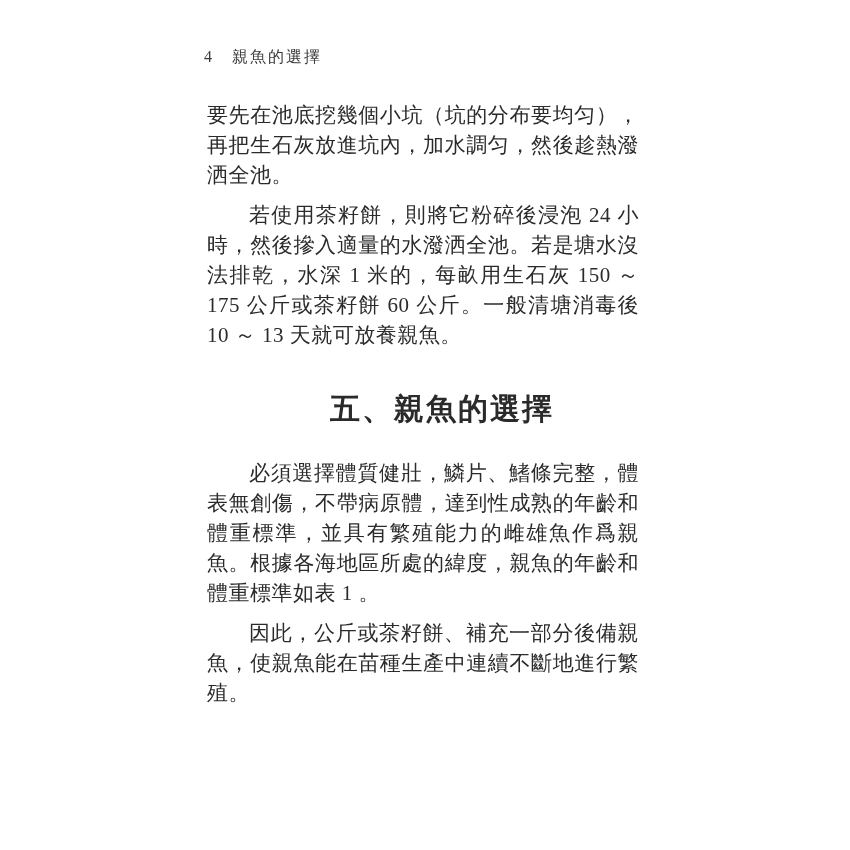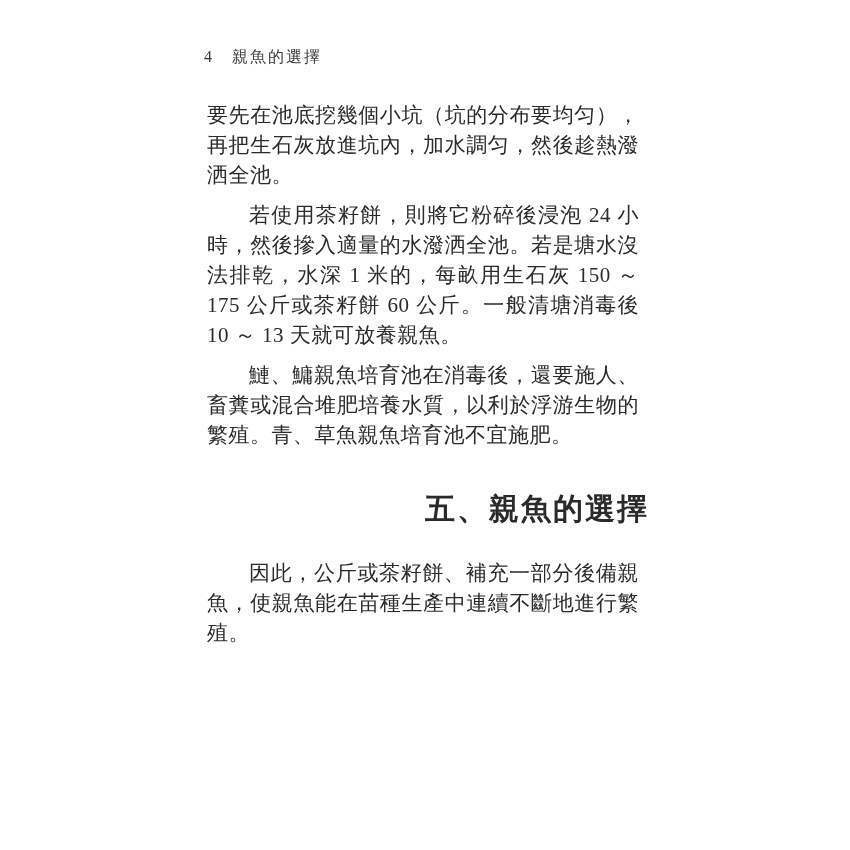--- a/index.html
+++ b/index.html
@@ -47,43 +47,43 @@
   .section-heading {
     font-family: "Liberation Sans", sans-serif;
     font-weight: bold;
     font-size: 30px;
     line-height: 38px;
     letter-spacing: 2px;
     color: #2a2a2a;
     padding-left: 38px;
     margin-top: 40px;
     margin-bottom: 30px;
-    text-align: right;
+    text-align: center;
     text-indent: 0;
   }
 </style>
 </head>
 <body>
 
 <div class="page">
 
   <div class="running-header">
     <span class="page-num">4</span>
     <span class="running-title">親魚的選擇</span>
   </div>
 
   <div class="text-column">
 
     <p class="para">要先在池底挖幾個小坑（坑的分布要均匀），再把生石灰放進坑內，加水調匀，然後趁熱潑洒全池。</p>
 
     <p class="para indent">若使用茶籽餅，則將它粉碎後浸泡 24 小時，然後摻入適量的水潑洒全池。若是塘水沒法排乾，水深 1 米的，每畝用生石灰 150 ～ 175 公斤或茶籽餅 60 公斤。一般清塘消毒後 10 ～ 13 天就可放養親魚。</p>
 
-    <p class="para indent">鰱、鱅親魚培育池在消毒後，還要施人、畜糞或混合堆肥培養水質，以利於浮游生物的繁殖。青、草魚親魚培育池不宜施肥。</p>
 
     <h2 class="section-heading">五、親魚的選擇</h2>
 
+    <p class="para indent">必須選擇體質健壯，鱗片、鰭條完整，體表無創傷，不帶病原體，達到性成熟的年齡和體重標準，並具有繁殖能力的雌雄魚作爲親魚。根據各海地區所處的緯度，親魚的年齡和體重標準如表 1 。</p>
 
 
     <p class="para indent">因此，公斤或茶籽餅、補充一部分後備親魚，使親魚能在苗種生產中連續不斷地進行繁殖。</p>
 
   </div>
 
 </div>
 
 </body></html>

